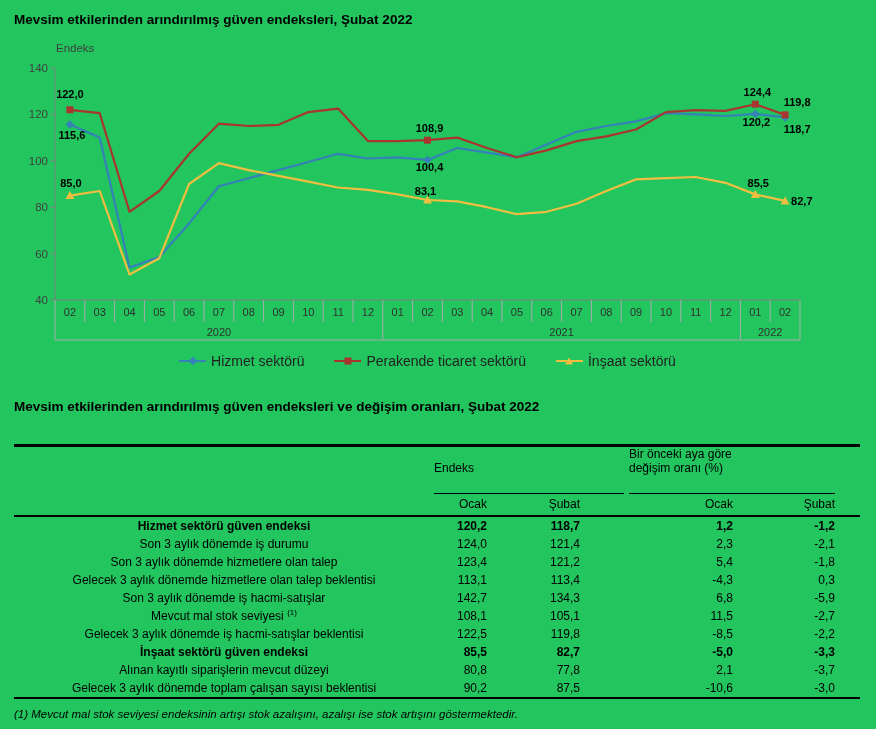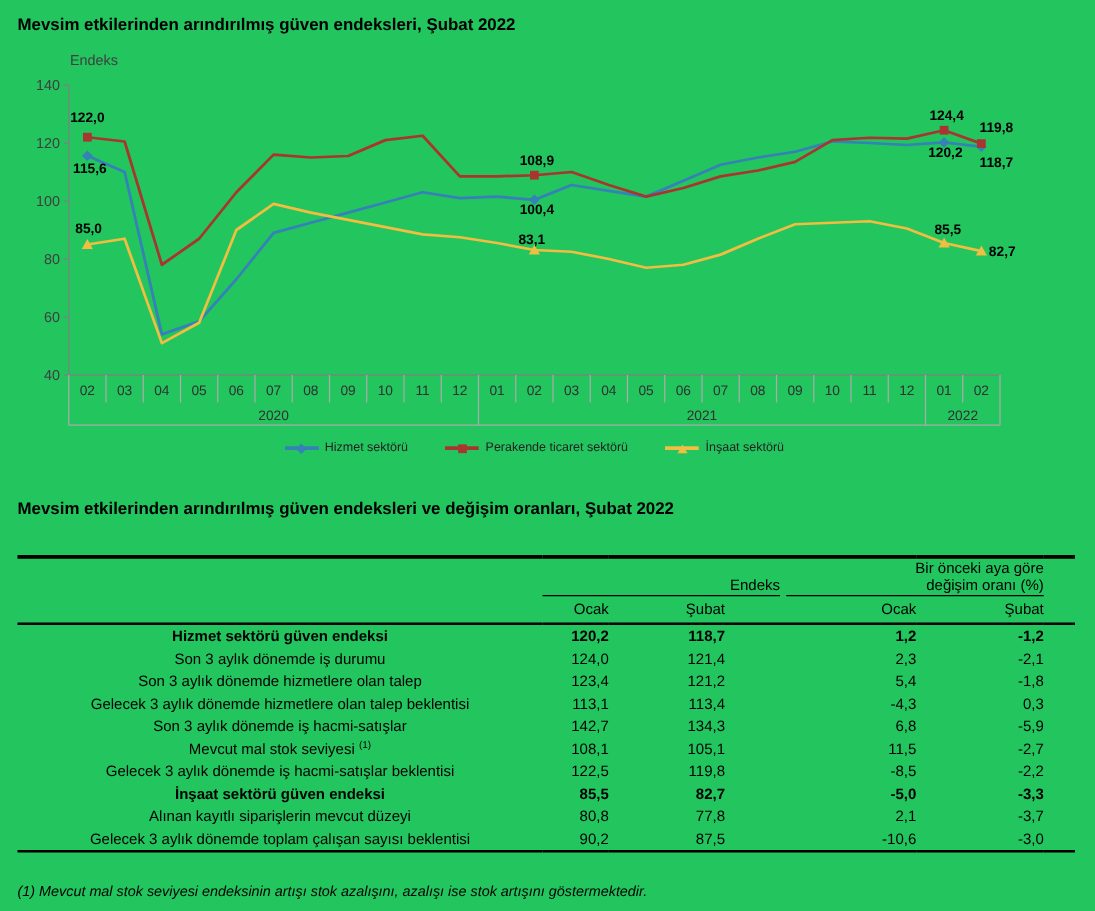--- a/index.html
+++ b/index.html
@@ -17,28 +17,28 @@
   #legend{position:absolute;left:55px;top:353px;width:745px;display:flex;
           justify-content:center;align-items:center;gap:30px;}
   .lg-item{display:flex;align-items:center;gap:5px;}
   .lg-line{display:inline-block;width:27px;height:2.5px;position:relative;}
   .lg-mk{position:absolute;left:50%;top:50%;}
   .lg-mk.diamond{width:6px;height:6px;transform:translate(-50%,-50%) rotate(45deg);}
   .lg-mk.square{width:7px;height:7px;transform:translate(-50%,-50%);}
   .lg-mk.triangle{width:0;height:0;border-left:4.5px solid transparent;
     border-right:4.5px solid transparent;border-bottom:7px solid;background:transparent !important;
     transform:translate(-50%,-50%);}
-  .lg-label{font-size:10px;color:#222;white-space:nowrap;}
+  .lg-label{font-size:14px;color:#222;white-space:nowrap;}
 
   #data-table{position:absolute;left:14px;top:444px;width:846px;border-collapse:collapse;
     border-top:3px solid #000;border-bottom:2.5px solid #000;table-layout:fixed;font-size:12px;}
   #data-table thead{border-bottom:2px solid #000;}
   #data-table td{padding:0;vertical-align:bottom;}
-  .grp-box{margin-left:auto;text-align:right;border-bottom:1.2px solid #000;
-    padding-bottom:1px;line-height:14px;}
+  .grp-box{margin-left:auto;text-align:left;border-bottom:1.2px solid #000;
+    padding-bottom:18px;line-height:14px;}
   .grp-endeks{width:190px;}
   .grp-change{width:206px;}
   td.sub{text-align:right;height:21px;line-height:21px;}
   #data-table tbody td{height:18px;line-height:18px;white-space:nowrap;overflow:hidden;}
   td.lbl{text-align:center;}
   td.lbl.ind{padding-left:28px;}
   td.num{text-align:right;}
   tr.bold td{font-weight:bold;}
   sup{font-size:8px;line-height:0;}
   #footnote{position:absolute;left:14px;top:708px;font-size:11.5px;white-space:nowrap;font-style:italic;}

